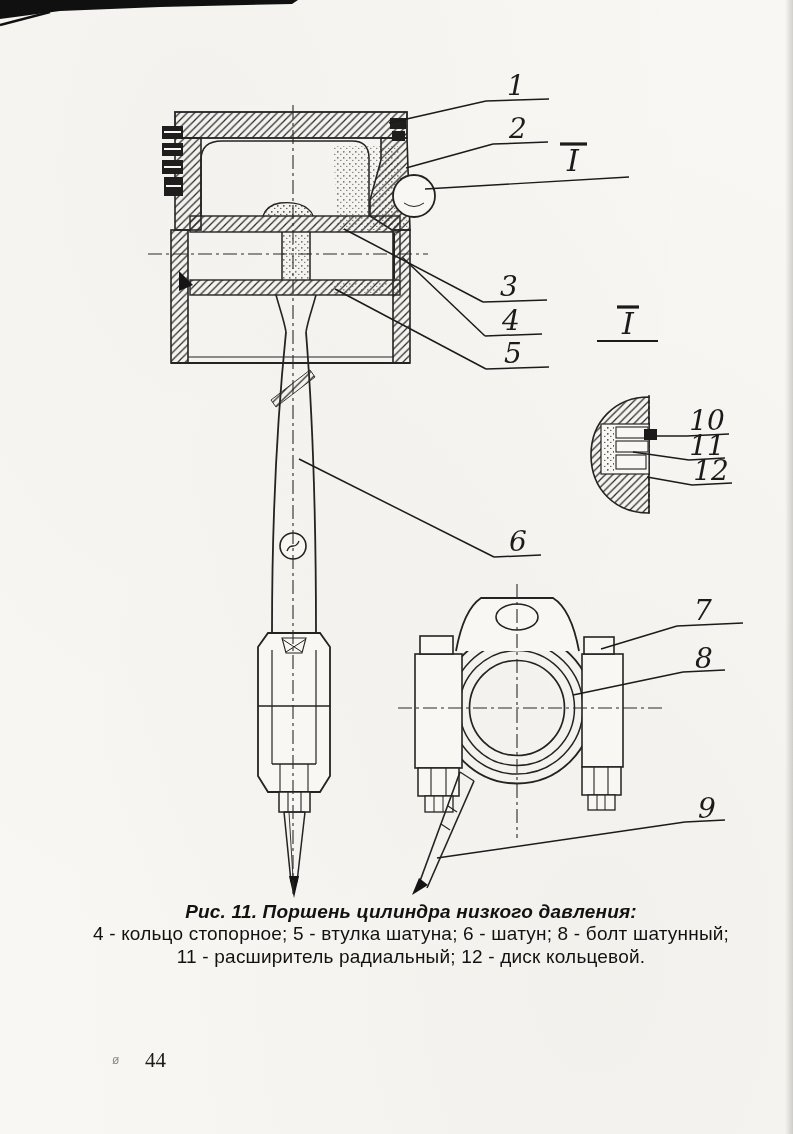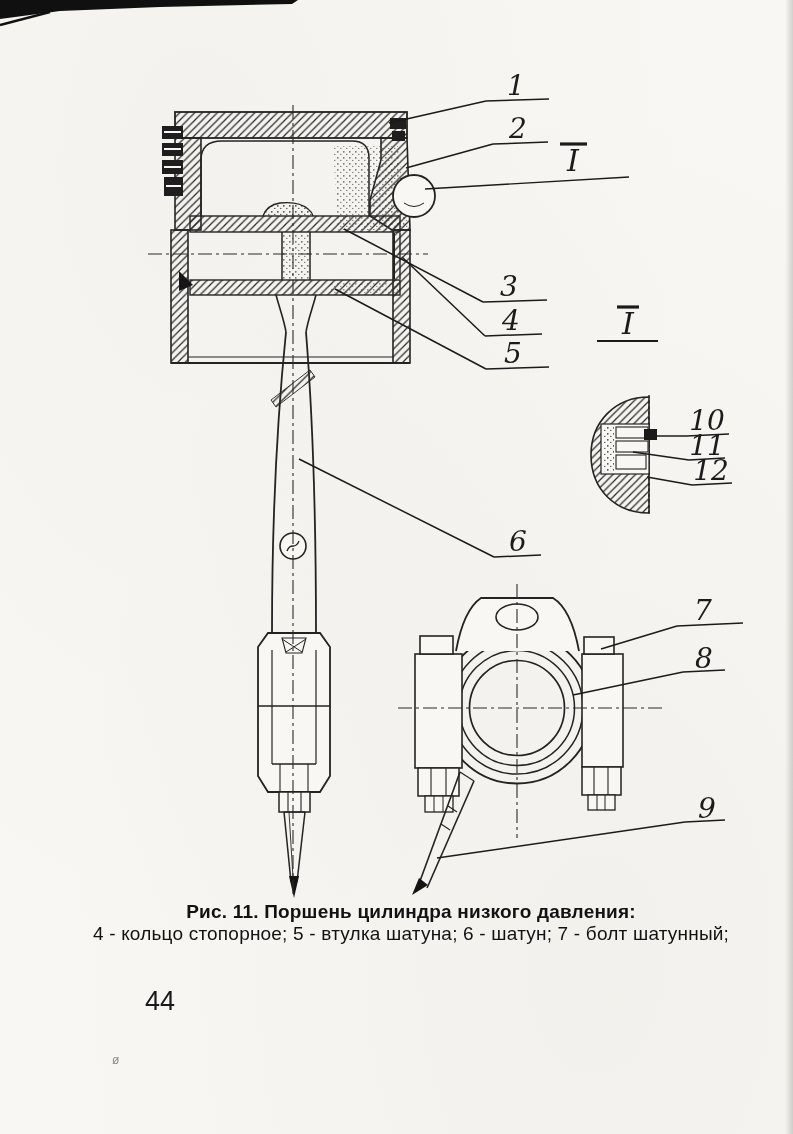--- a/index.html
+++ b/index.html
@@ -28,26 +28,27 @@
   }
   .caption {
     position: absolute;
     left: 78px; top: 901px; width: 666px;
     text-align: center;
     color: #121212;
     font-size: 19px;
     line-height: 22.4px;
     letter-spacing: 0.2px;
   }
-  .caption .title { font-weight: bold; }
+  .caption .title { font-weight: bold; font-style: italic; }
   .page-number {
     position: absolute;
-    left: 145px; top: 986px;
-    font-size: 27px;
+    left: 145px; top: 1048px;
+    font-size: 21px;
     color: #1a1a1a;
+    font-family: Liberation Serif, serif;
   }
   .scan-edge-right {
     position: absolute; right: 0; top: 0; width: 8px; height: 100%;
     background: linear-gradient(to right, rgba(0,0,0,0), rgba(110,108,100,0.28));
   }
   .scan-speck {
     position: absolute; left: 112px; top: 1053px;
     font-size: 12px; color: #8d8d88;
   }
 </style>
@@ -282,21 +283,22 @@
       <g>
         <line x1="692" y1="485" x2="647" y2="477"></line>
           <line x1="692" y1="485" x2="732" y2="483"></line>
         <text class="callout-num" stroke="none" x="711" y="480" text-anchor="middle">12</text>
       </g>
     </g>
   </svg>
 
   <div class="caption">
     <div class="title">Рис. 11. Поршень цилиндра низкого давления:</div>
-    <div>4 - кольцо стопорное; 5 - втулка шатуна; 6 - шатун; 7 - болт шатунный;</div>
+    <div>4 - кольцо стопорное; 5 - втулка шатуна; 6 - шатун; 8 - болт шатунный;</div>
+    <div>11 - расширитель радиальный; 12 - диск кольцевой.</div>
   </div>
 
   <div class="page-number">44</div>
 
   <div class="scan-speck">ø</div>
 
   <div class="scan-edge-right"></div>
 </div>
 
 </body></html>

